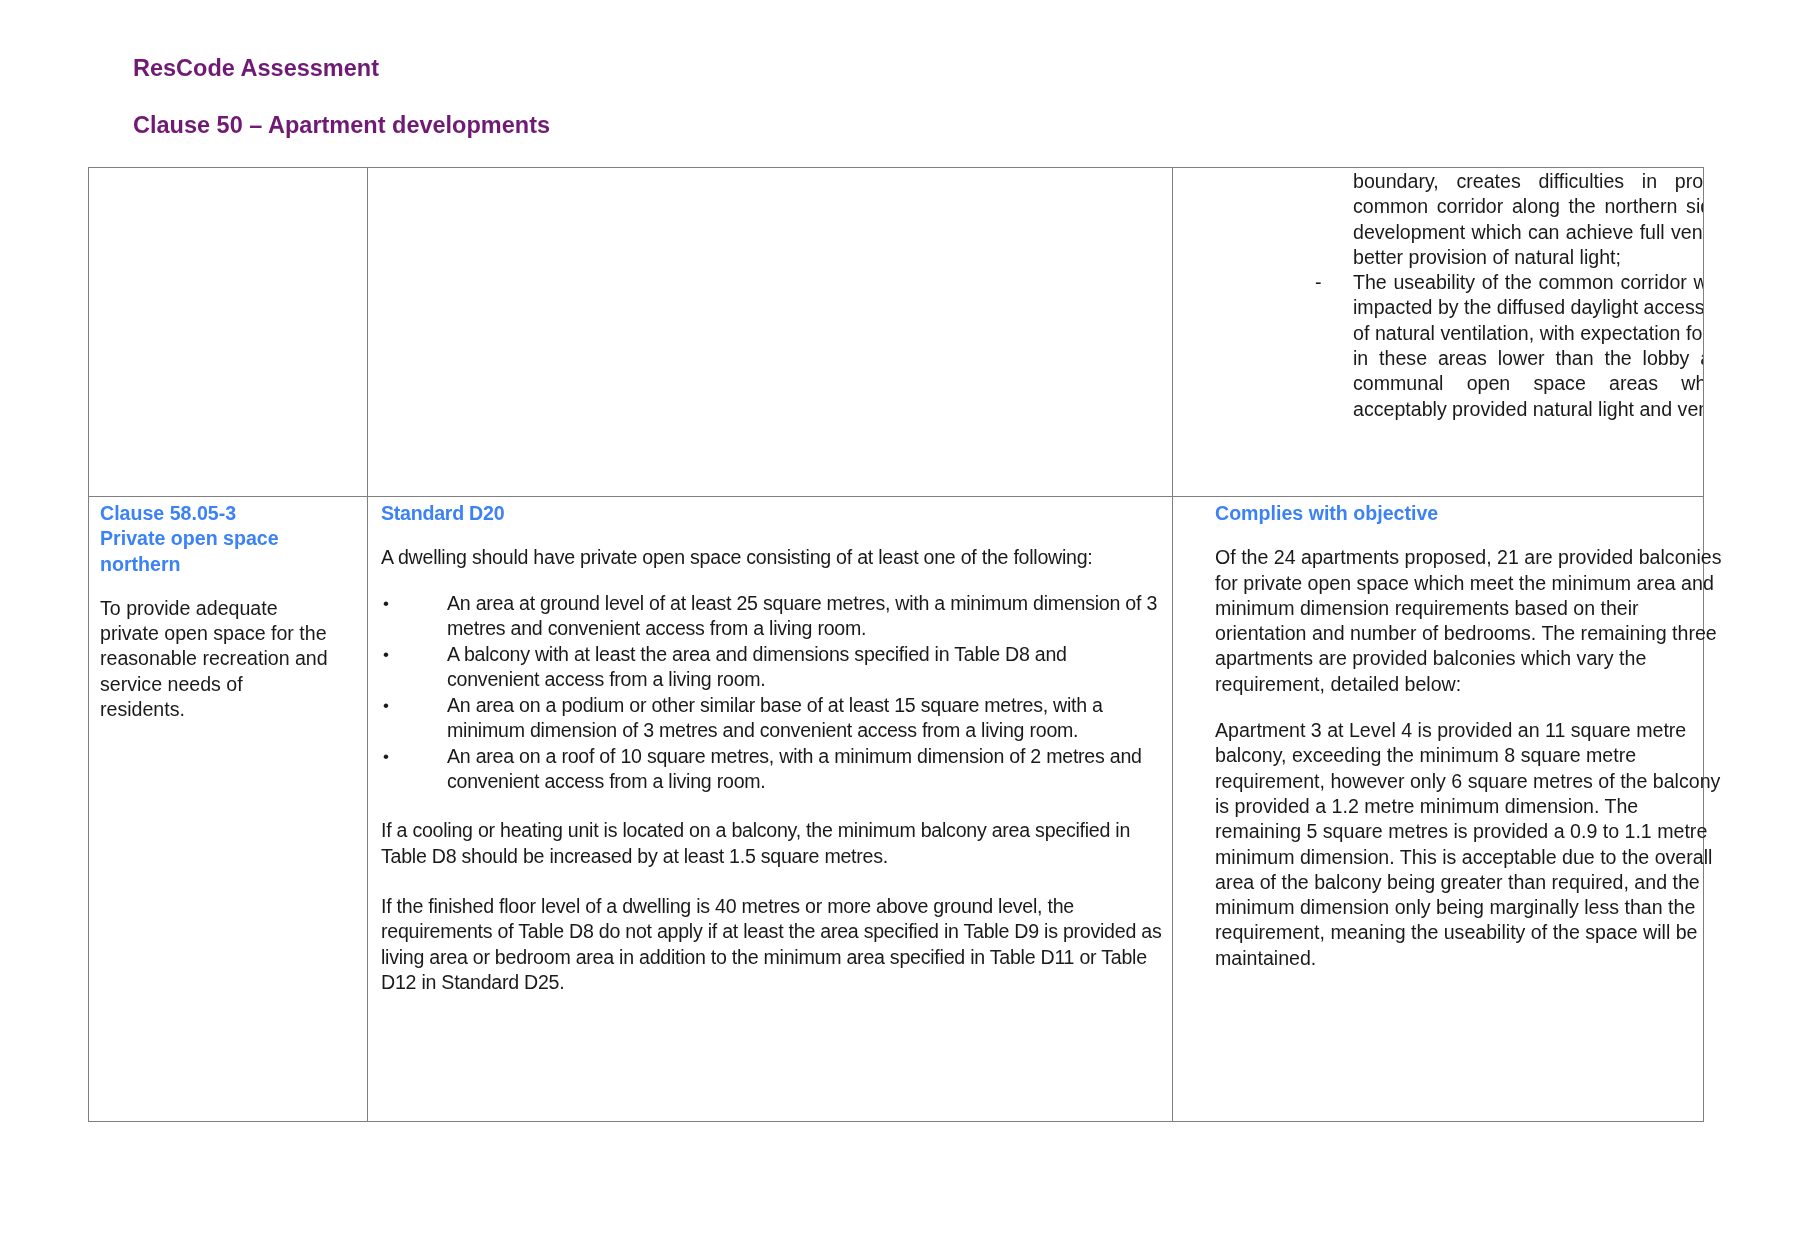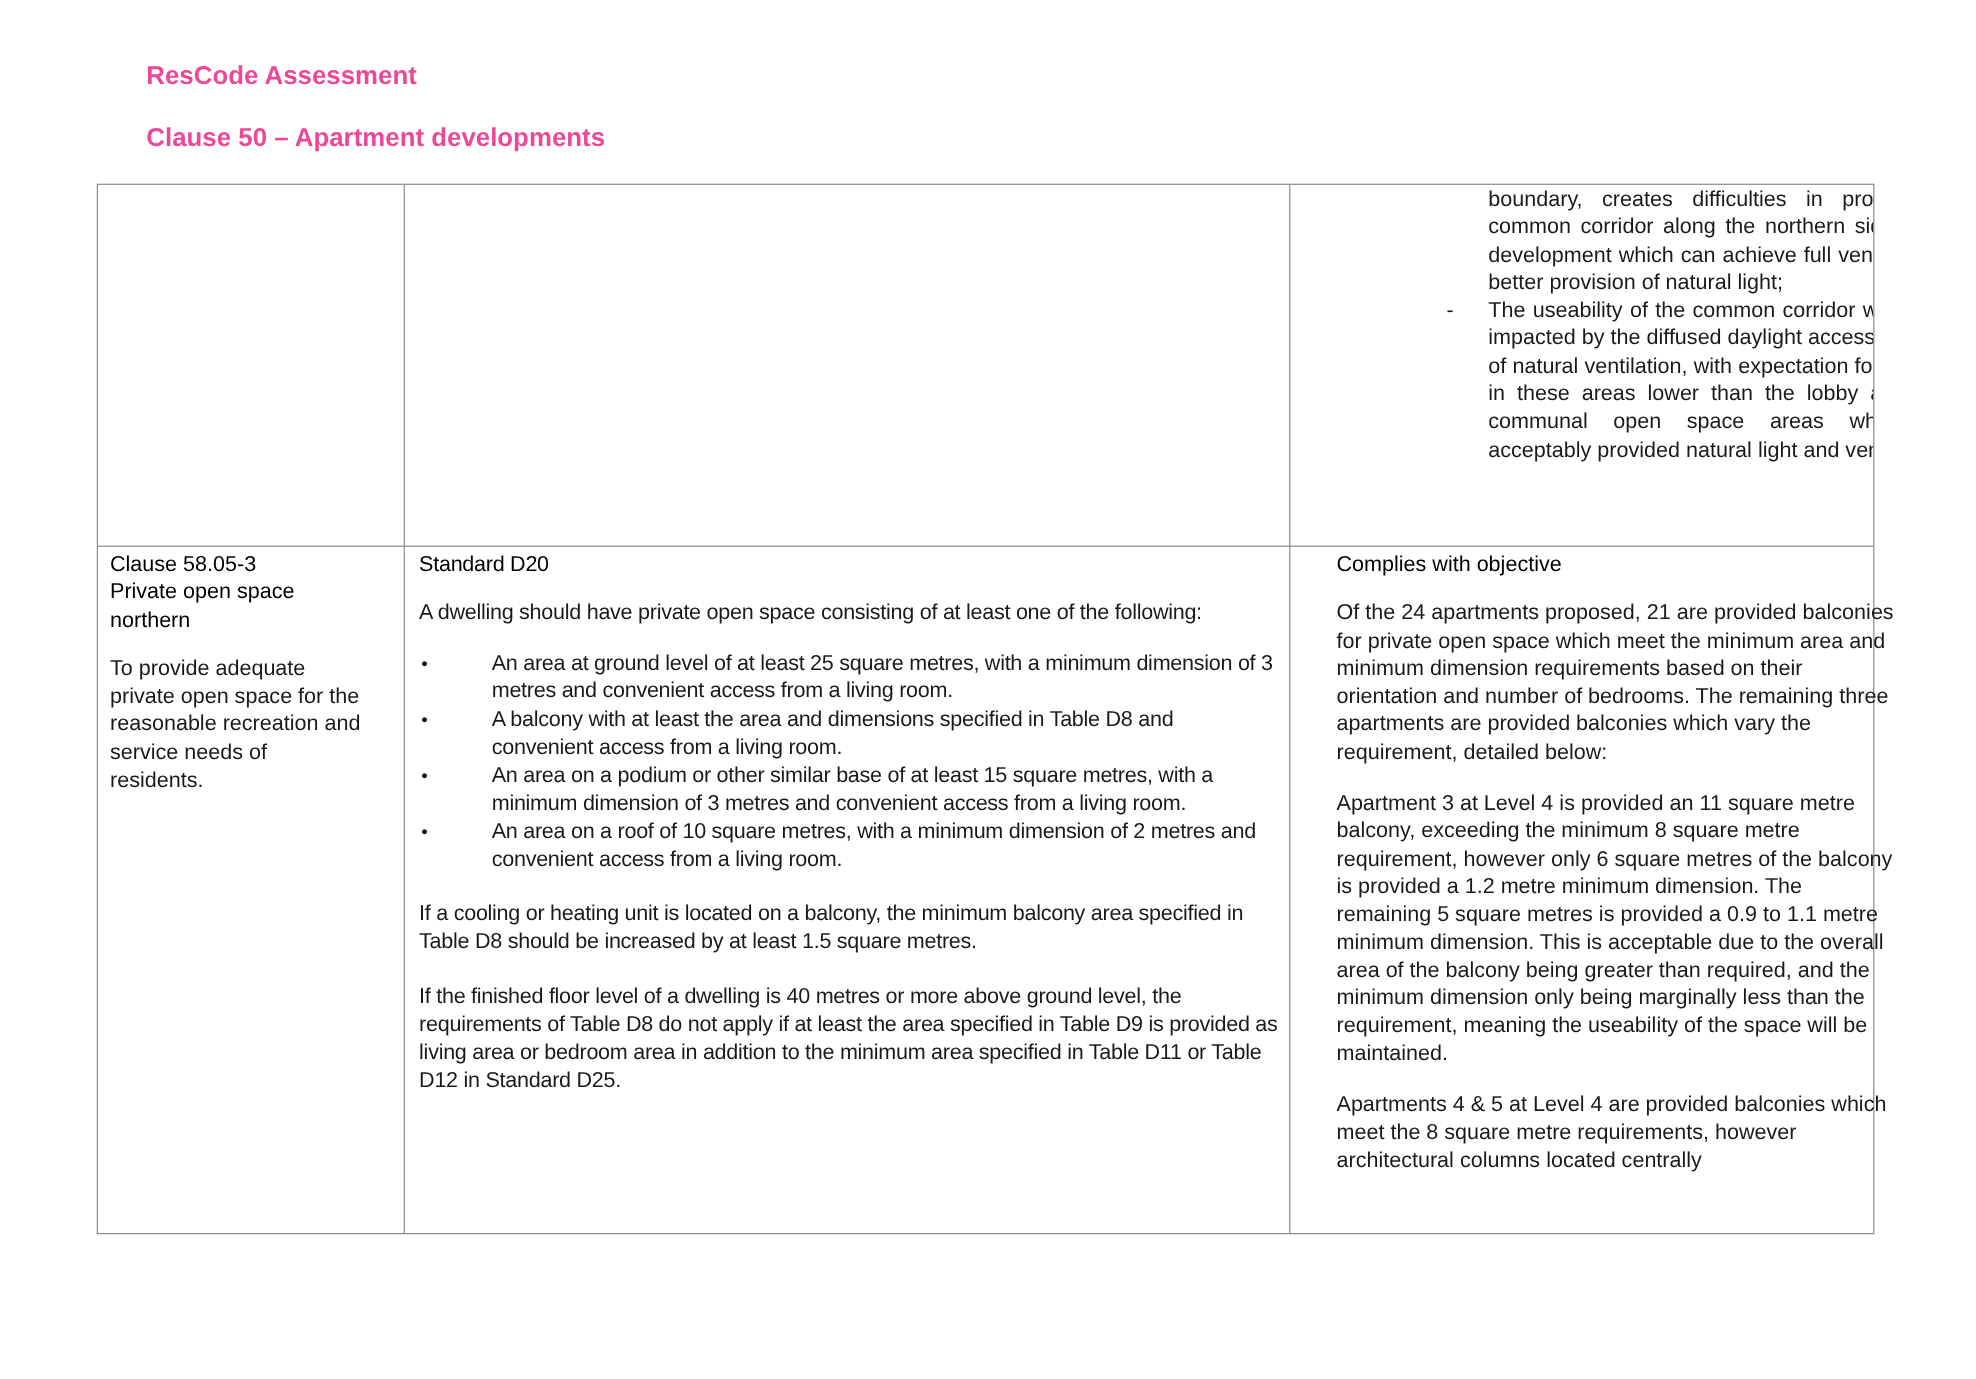--- a/index.html
+++ b/index.html
@@ -3,39 +3,39 @@
 <meta charset="utf-8">
 <style>
   html, body { margin: 0; padding: 0; background: #ffffff; }
   body {
     width: 1796px; height: 1254px; position: relative; overflow: hidden;
     font-family: "Liberation Sans", sans-serif; color: #1a1a1a;
   }
   .title {
     position: absolute; left: 133px; margin: 0;
     font-family: "Liberation Sans", sans-serif; font-weight: bold;
-    font-size: 23.5px; line-height: 28px; color: #ec4899;
+    font-size: 23.5px; line-height: 28px; color: #701a75;
   }
   #doc-title { top: 54px; }
   #doc-subtitle { top: 111px; }
 
   .tbl {
     position: absolute; left: 88px; top: 167px; width: 1616px; height: 955px;
     border: 1.5px solid #7f7f7f; box-sizing: border-box;
   }
   .vline { position: absolute; top: 0; bottom: 0; width: 0; border-left: 1.5px solid #7f7f7f; }
   .hline { position: absolute; left: 0; right: 0; height: 0; border-top: 1.5px solid #7f7f7f; }
 
   .cell {
     position: absolute; box-sizing: border-box; overflow: hidden;
     font-size: 19.6px; line-height: 25.3px; color: #1a1a1a;
   }
   .cell p { margin: 0; }
   .gap-s { height: 16px; }
-  .bold { font-weight: normal; color: #000000; }
+  .bold { font-weight: bold; color: #3b82f6; }
 
   
   .dash-list { position: absolute; left: 1264px; width: 430px; top: 0; }
   .dash-item { position: relative; text-align: justify; text-align-last: left; }
   .dash-item .dash { position: absolute; left: -38px; top: 0; }
 
   
   .bullets { margin: 0; padding: 0; list-style: none; }
   .bullets li { position: relative; padding-left: 66px; margin-bottom: 0.6px; }
   .bullets li .bullet { position: absolute; left: 2px; top: 0; font-size: 17px; }
@@ -97,15 +97,14 @@
     <p>If the finished floor level of a dwelling is 40 metres or more above ground level, the requirements of Table D8 do not apply if at least the area specified in Table D9 is provided as living area or bedroom area in addition to the minimum area specified in Table D11 or Table D12 in Standard D25.</p>
   </div>
 
   <div class="cell" style="left:1085px; top:330px; width:529px; height:624px; padding:3px 8px 0 12px;margin-left:29px;">
     <p class="bold">Complies with objective</p>
     <div class="gap-s" style="height:19px;"></div>
     <p>Of the 24 apartments proposed, 21 are provided balconies for private open space which meet the minimum area and minimum dimension requirements based on their orientation and number of bedrooms. The remaining three apartments are provided balconies which vary the requirement, detailed below:</p>
     <div class="gap-s" style="height:21px;"></div>
     <p>Apartment 3 at Level 4 is provided an 11 square metre balcony, exceeding the minimum 8 square metre requirement, however only 6 square metres of the balcony is provided a 1.2 metre minimum dimension. The remaining 5 square metres is provided a 0.9 to 1.1 metre minimum dimension. This is acceptable due to the overall area of the balcony being greater than required, and the minimum dimension only being marginally less than the requirement, meaning the useability of the space will be maintained.</p>
     <div class="gap-s" style="height:21px;"></div>
-    <p>Apartments 4 &amp; 5 at Level 4 are provided balconies which meet the 8 square metre requirements, however architectural columns located centrally</p>
   </div>
 </div>
 
 </body></html>

